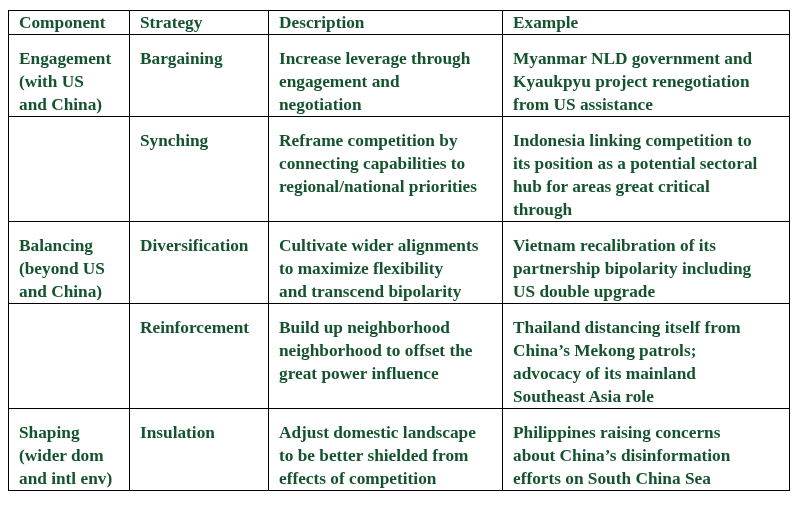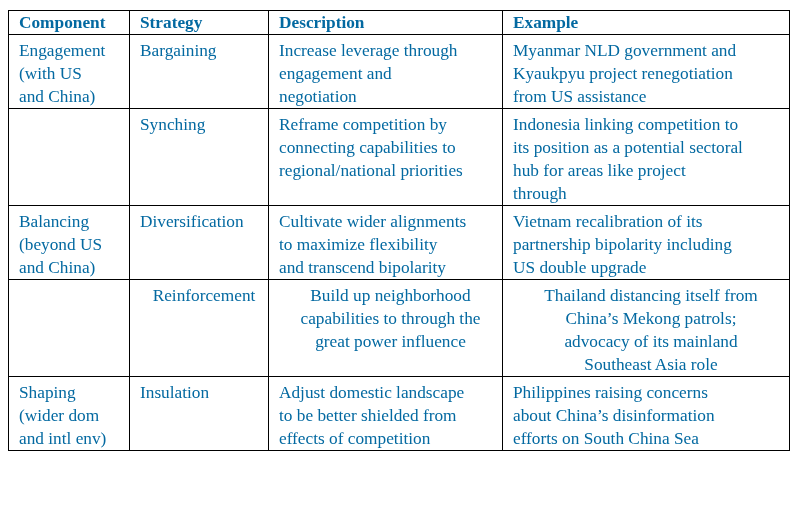--- a/index.html
+++ b/index.html
@@ -1,42 +1,42 @@
 <!DOCTYPE html>
 <html><head>
   <meta charset="utf-8">
   <style>
     html, body { margin: 0; padding: 0; background: #ffffff; }
     body { width: 800px; height: 508px; position: relative; overflow: hidden; }
     table {
       position: absolute; left: 8px; top: 10px;
       border-collapse: collapse;
       font-family: "Liberation Serif", "DejaVu Serif", serif;
-      font-size: 17.3px; line-height: 23px; color: #0369a1;
+      font-size: 17.3px; line-height: 23px; color: #14532d;
       table-layout: fixed;
       width: 781px;
     }
     col.c1 { width: 121px; }
     col.c2 { width: 139px; }
     col.c3 { width: 234px; }
     col.c4 { width: 287px; }
     th, td {
       border: 1px solid #000;
       vertical-align: top;
       text-align: left;
       padding: 0 0 0 10px;
       white-space: nowrap;
       overflow: hidden;
     }
     th { font-weight: bold; height: 23px; padding-top: 0; }
-    td { padding-top: 4px; }
+    td { padding-top: 12px; font-weight: bold; }
     tr.r1 td { height: 69px; }
     tr.r2 td { height: 91px; }
     tr.r3 td { height: 68px; }
-    tr.r4 td { height: 92px; text-align: center; }
+    tr.r4 td { height: 92px; }
     tr.r5 td { height: 69px; }
     tr.r6 td { height: 68px; }
     .line { display: block; }
   </style>
 </head>
 <body>
 
 <table>
   <colgroup>
       <col class="c1">
@@ -79,21 +79,21 @@
           <span class="line">Synching</span>
         </td>
         <td>
           <span class="line">Reframe competition by</span>
           <span class="line">connecting capabilities to</span>
           <span class="line">regional/national priorities</span>
         </td>
         <td>
           <span class="line">Indonesia linking competition to</span>
           <span class="line">its position as a potential sectoral</span>
-          <span class="line">hub for areas like project</span>
+          <span class="line">hub for areas great critical</span>
           <span class="line">through</span>
         </td>
       </tr>
       <tr class="r3">
         <td>
           <span class="line">Balancing</span>
           <span class="line">(beyond US</span>
           <span class="line">and China)</span>
         </td>
         <td>
@@ -110,21 +110,21 @@
           <span class="line">US double upgrade</span>
         </td>
       </tr>
       <tr class="r4">
         <td></td>
         <td>
           <span class="line">Reinforcement</span>
         </td>
         <td>
           <span class="line">Build up neighborhood</span>
-          <span class="line">capabilities to through the</span>
+          <span class="line">neighborhood to offset the</span>
           <span class="line">great power influence</span>
         </td>
         <td>
           <span class="line">Thailand distancing itself from</span>
           <span class="line">China’s Mekong patrols;</span>
           <span class="line">advocacy of its mainland</span>
           <span class="line">Southeast Asia role</span>
         </td>
       </tr>
       <tr class="r5">

